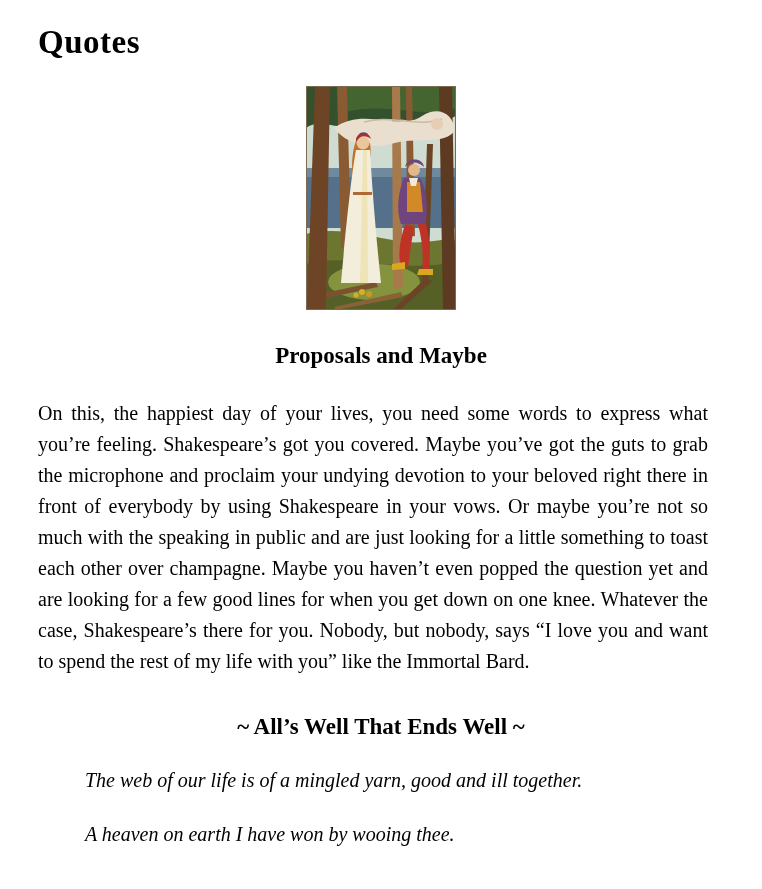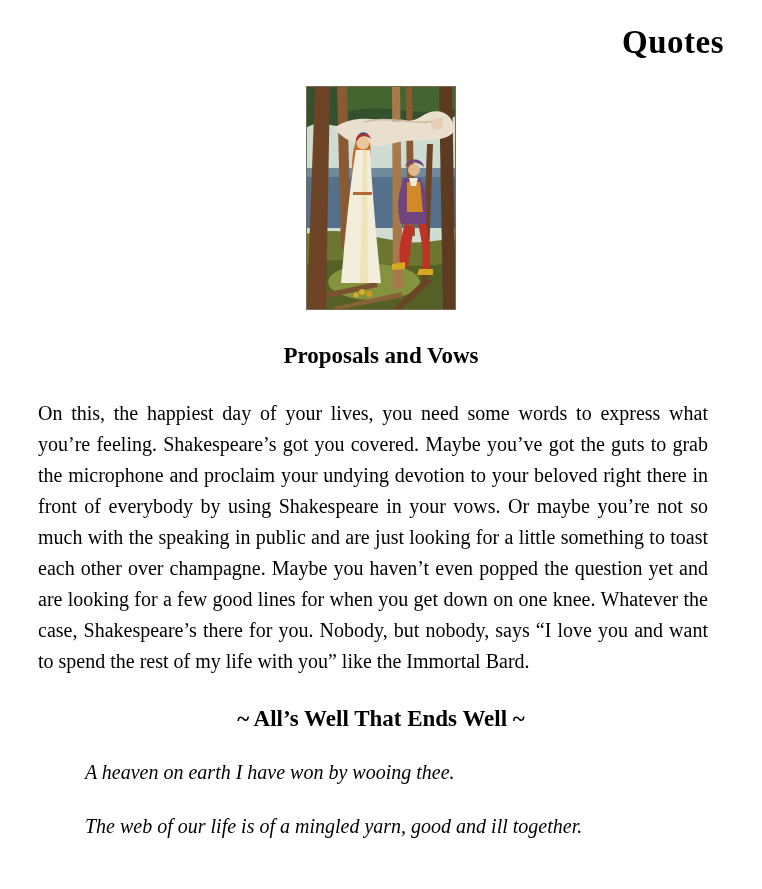--- a/index.html
+++ b/index.html
@@ -12,21 +12,21 @@
     font-family: "Liberation Serif", "DejaVu Serif", serif;
   }
   .page {
     width: 762px;
     height: 889px;
     box-sizing: border-box;
     padding: 0 38px;
   }
   .page-title {
     margin: 24px 0 0 0;
-    text-align: right;
+    text-align: left;
     font-size: 33px;
     line-height: 1.15;
     font-weight: bold;
     letter-spacing: 0.5px;
   }
   .figure {
     margin-top: 24px;
     display: flex;
     justify-content: center;
   }
@@ -38,21 +38,21 @@
     line-height: 1.2;
     font-weight: bold;
   }
   .intro {
     margin: 28px 16px 0 0;
     font-size: 20px;
     line-height: 31px;
     text-align: justify;
   }
   .play-heading {
-    margin: 28px 0 0 0;
+    margin: 36px 0 0 0;
     text-align: center;
     font-size: 23px;
     line-height: 1.2;
     font-weight: bold;
   }
   .quote {
     margin: 26px 0 0 47px;
     font-size: 20px;
     line-height: 28px;
     font-style: italic;
@@ -121,22 +121,22 @@
       <path d="M99,81 C101,71 117,71 118,81 C112,75 104,75 99,81 Z" fill="#70447f"></path>
 
       <circle cx="56" cy="206" r="3" fill="#d7ae2a"></circle>
       <circle cx="63" cy="208" r="3" fill="#c89a22"></circle>
       <circle cx="50" cy="209" r="2.5" fill="#d7ae2a"></circle>
 
       <rect x="0.5" y="0.5" width="149" height="223" fill="none" stroke="#7a6a52" stroke-width="1"></rect>
     </svg>
   </div>
 
-  <h2 class="section-heading">Proposals and Vows</h2>
+  <h2 class="section-heading">Proposals and Maybe</h2>
 
   <p class="intro">On this, the happiest day of your lives, you need some words to express what you’re feeling. Shakespeare’s got you covered. Maybe you’ve got the guts to grab the microphone and proclaim your undying devotion to your beloved right there in front of everybody by using Shakespeare in your vows. Or maybe you’re not so much with the speaking in public and are just looking for a little something to toast each other over champagne. Maybe you haven’t even popped the question yet and are looking for a few good lines for when you get down on one knee. Whatever the case, Shakespeare’s there for you. Nobody, but nobody, says “I love you and want to spend the rest of my life with you” like the Immortal Bard.</p>
 
   <h3 class="play-heading">~ All’s Well That Ends Well ~</h3>
 
+  <p class="quote">The web of our life is of a mingled yarn, good and ill together.</p>
   <p class="quote">A heaven on earth I have won by wooing thee.</p>
-  <p class="quote">The web of our life is of a mingled yarn, good and ill together.</p>
 
 </div>
 
 </body></html>

